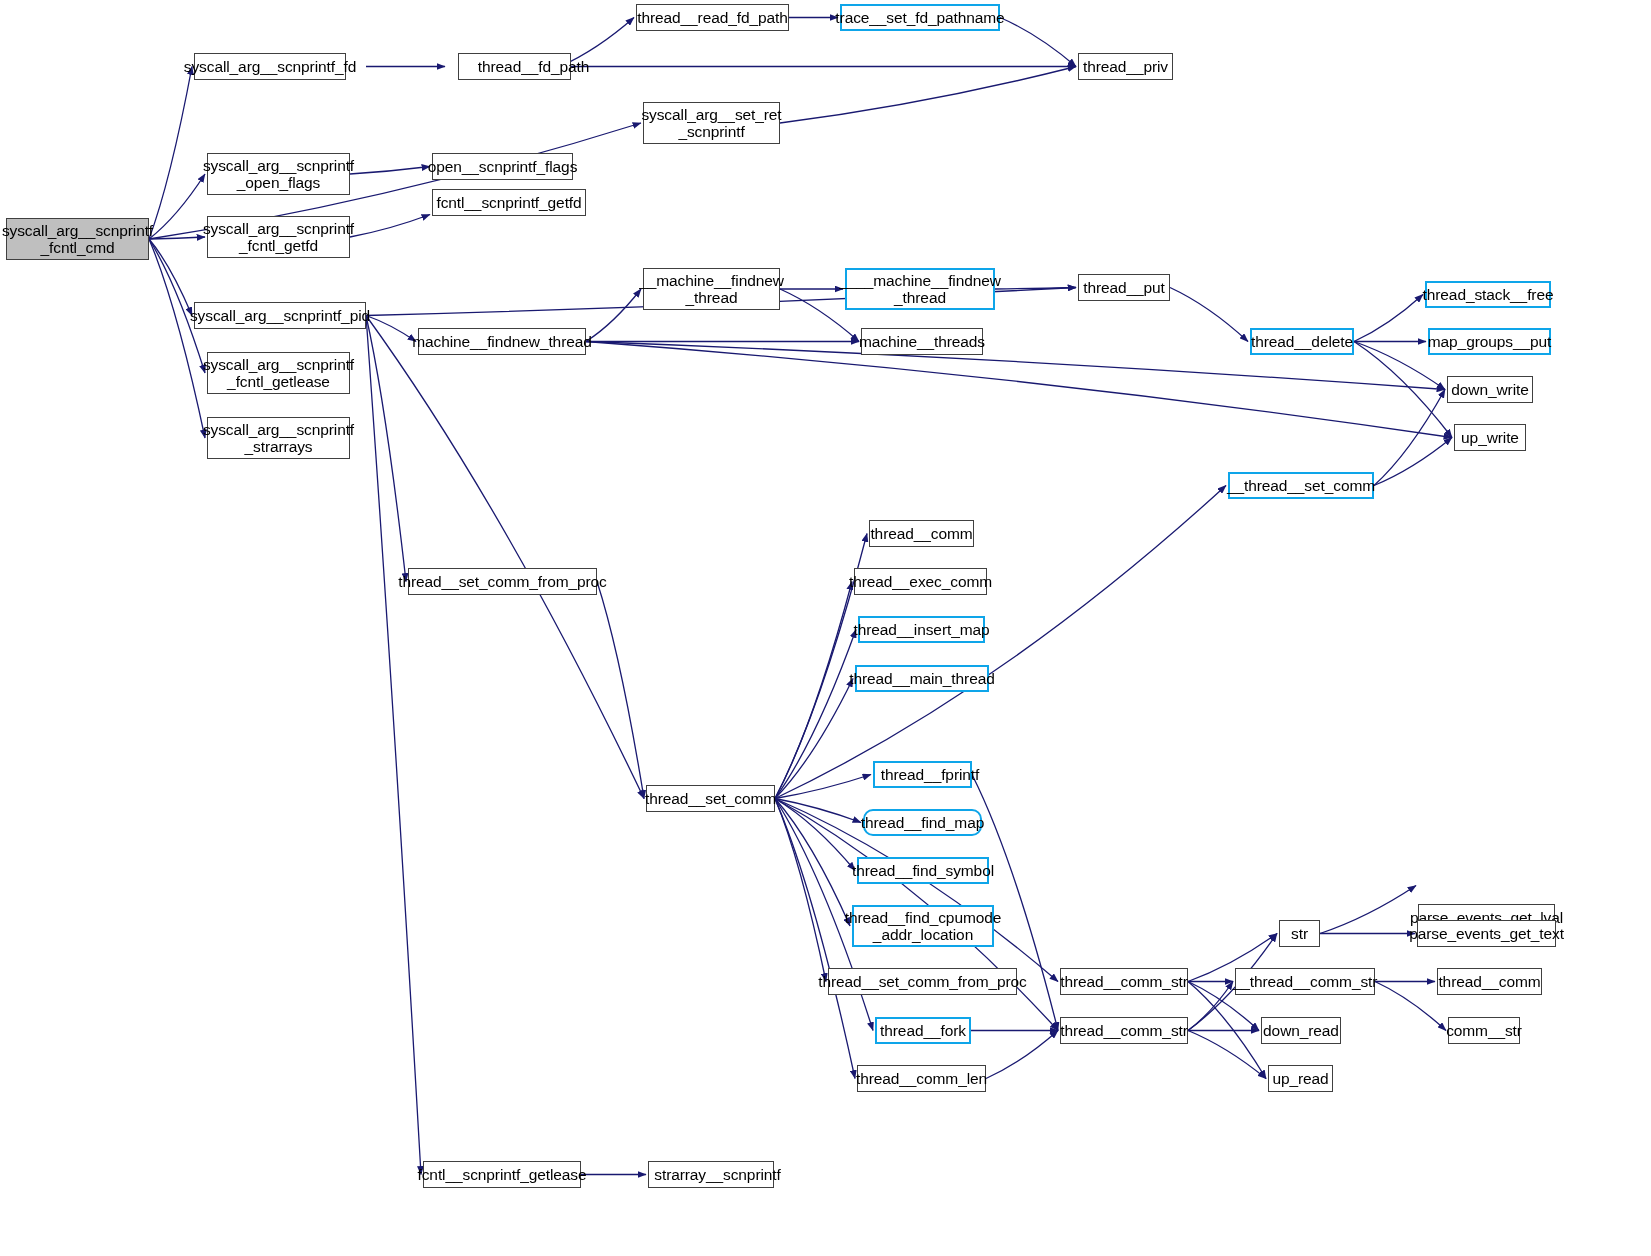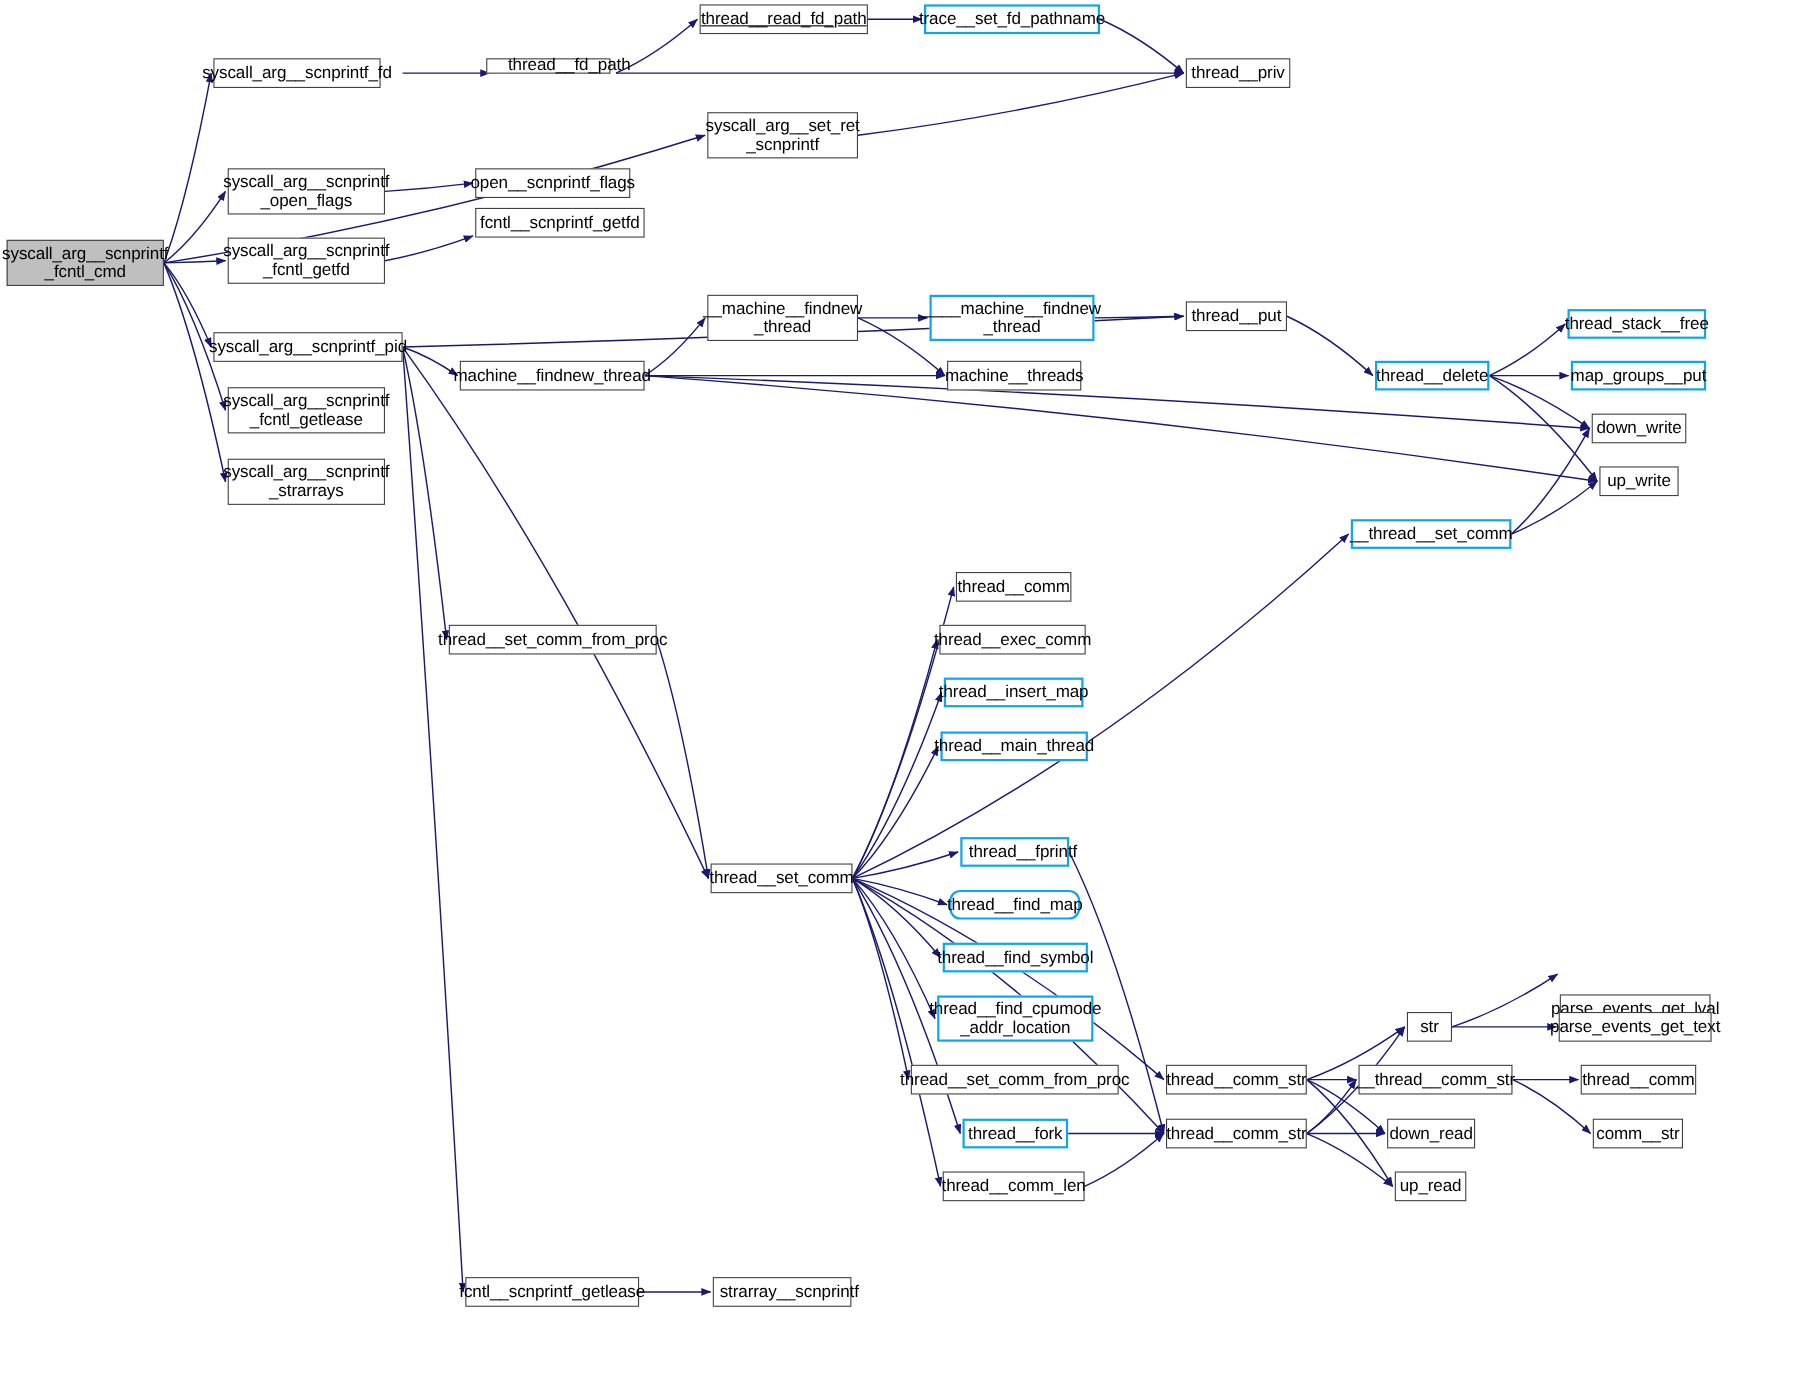--- a/index.html
+++ b/index.html
@@ -111,22 +111,22 @@
         <path d="M 1320 933.5 Q 1367.5 933.5 1415 933.5" fill="none" stroke="#191970" stroke-width="1.3" marker-end="url(#arrow)"></path>
         <path d="M 1375 981.5 Q 1405 981.5 1435 981.5" fill="none" stroke="#191970" stroke-width="1.3" marker-end="url(#arrow)"></path>
         <path d="M 1375 981.5 Q 1410.5 997.915 1446 1030.5" fill="none" stroke="#191970" stroke-width="1.3" marker-end="url(#arrow)"></path>
         <path d="M 581 1174.5 Q 613.5 1174.5 646 1174.5" fill="none" stroke="#191970" stroke-width="1.3" marker-end="url(#arrow)"></path>
       </g>
   </svg>
   <div id="node-layer">
       <div class="node current" style="left: 6px; top: 218px; width: 143px; height: 42px;">syscall_arg__scnprintf
 _fcntl_cmd</div>
       <div class="node" style="left: 194px; top: 53px; width: 152px; height: 27px;">syscall_arg__scnprintf_fd</div>
-      <div class="node" style="left: 442px; top: 53px; width: 113px; height: 14px; padding-left: 38px;">thread__fd_path</div>
-      <div class="node" style="left: 636px; top: 4px; width: 153px; height: 27px; text-decoration: underline;">thread__read_fd_path</div>
+      <div class="node" style="left: 458px; top: 53px; width: 113px; height: 27px; padding-left: 38px;">thread__fd_path</div>
+      <div class="node" style="left: 636px; top: 4px; width: 153px; height: 27px;">thread__read_fd_path</div>
       <div class="node red" style="left: 840px; top: 4px; width: 160px; height: 27px;">trace__set_fd_pathname</div>
       <div class="node" style="left: 1078px; top: 53px; width: 95px; height: 27px;">thread__priv</div>
       <div class="node" style="left: 643px; top: 102px; width: 137px; height: 42px;">syscall_arg__set_ret
 _scnprintf</div>
       <div class="node" style="left: 207px; top: 153px; width: 143px; height: 42px;">syscall_arg__scnprintf
 _open_flags</div>
       <div class="node" style="left: 432px; top: 153px; width: 141px; height: 27px;">open__scnprintf_flags</div>
       <div class="node" style="left: 207px; top: 216px; width: 143px; height: 42px;">syscall_arg__scnprintf
 _fcntl_getfd</div>
       <div class="node" style="left: 432px; top: 189px; width: 154px; height: 27px;">fcntl__scnprintf_getfd</div>
@@ -162,19 +162,19 @@
       <div class="node" style="left: 828px; top: 968px; width: 189px; height: 27px;">thread__set_comm_from_proc</div>
       <div class="node red" style="left: 875px; top: 1017px; width: 96px; height: 27px;">thread__fork</div>
       <div class="node" style="left: 857px; top: 1065px; width: 129px; height: 27px;">thread__comm_len</div>
       <div class="node" style="left: 1060px; top: 968px; width: 128px; height: 27px;">thread__comm_str</div>
       <div class="node" style="left: 1060px; top: 1017px; width: 128px; height: 27px;">thread__comm_str</div>
       <div class="node" style="left: 1279px; top: 920px; width: 41px; height: 27px;">str</div>
       <div class="node" style="left: 1235px; top: 968px; width: 140px; height: 27px;">__thread__comm_str</div>
       <div class="node" style="left: 1418px; top: 872px; width: 137px; height: 27px; margin-top: 32px;">parse_events_get_lval</div>
       <div class="node" style="left: 1417px; top: 920px; width: 139px; height: 27px;">parse_events_get_text</div>
       <div class="node" style="left: 1437px; top: 968px; width: 105px; height: 27px;">thread__comm</div>
-      <div class="node" style="left: 1448px; top: 1017px; width: 82px; height: 27px;">comm__str</div>
+      <div class="node" style="left: 1448px; top: 1017px; width: 72px; height: 27px;">comm__str</div>
       <div class="node" style="left: 1261px; top: 1017px; width: 80px; height: 27px;">down_read</div>
       <div class="node" style="left: 1268px; top: 1065px; width: 65px; height: 27px;">up_read</div>
       <div class="node" style="left: 423px; top: 1161px; width: 158px; height: 27px;">fcntl__scnprintf_getlease</div>
       <div class="node" style="left: 648px; top: 1161px; width: 126px; height: 27px; padding-left: 13px;">strarray__scnprintf</div>
     </div>
 </div>
 
 </body></html>

